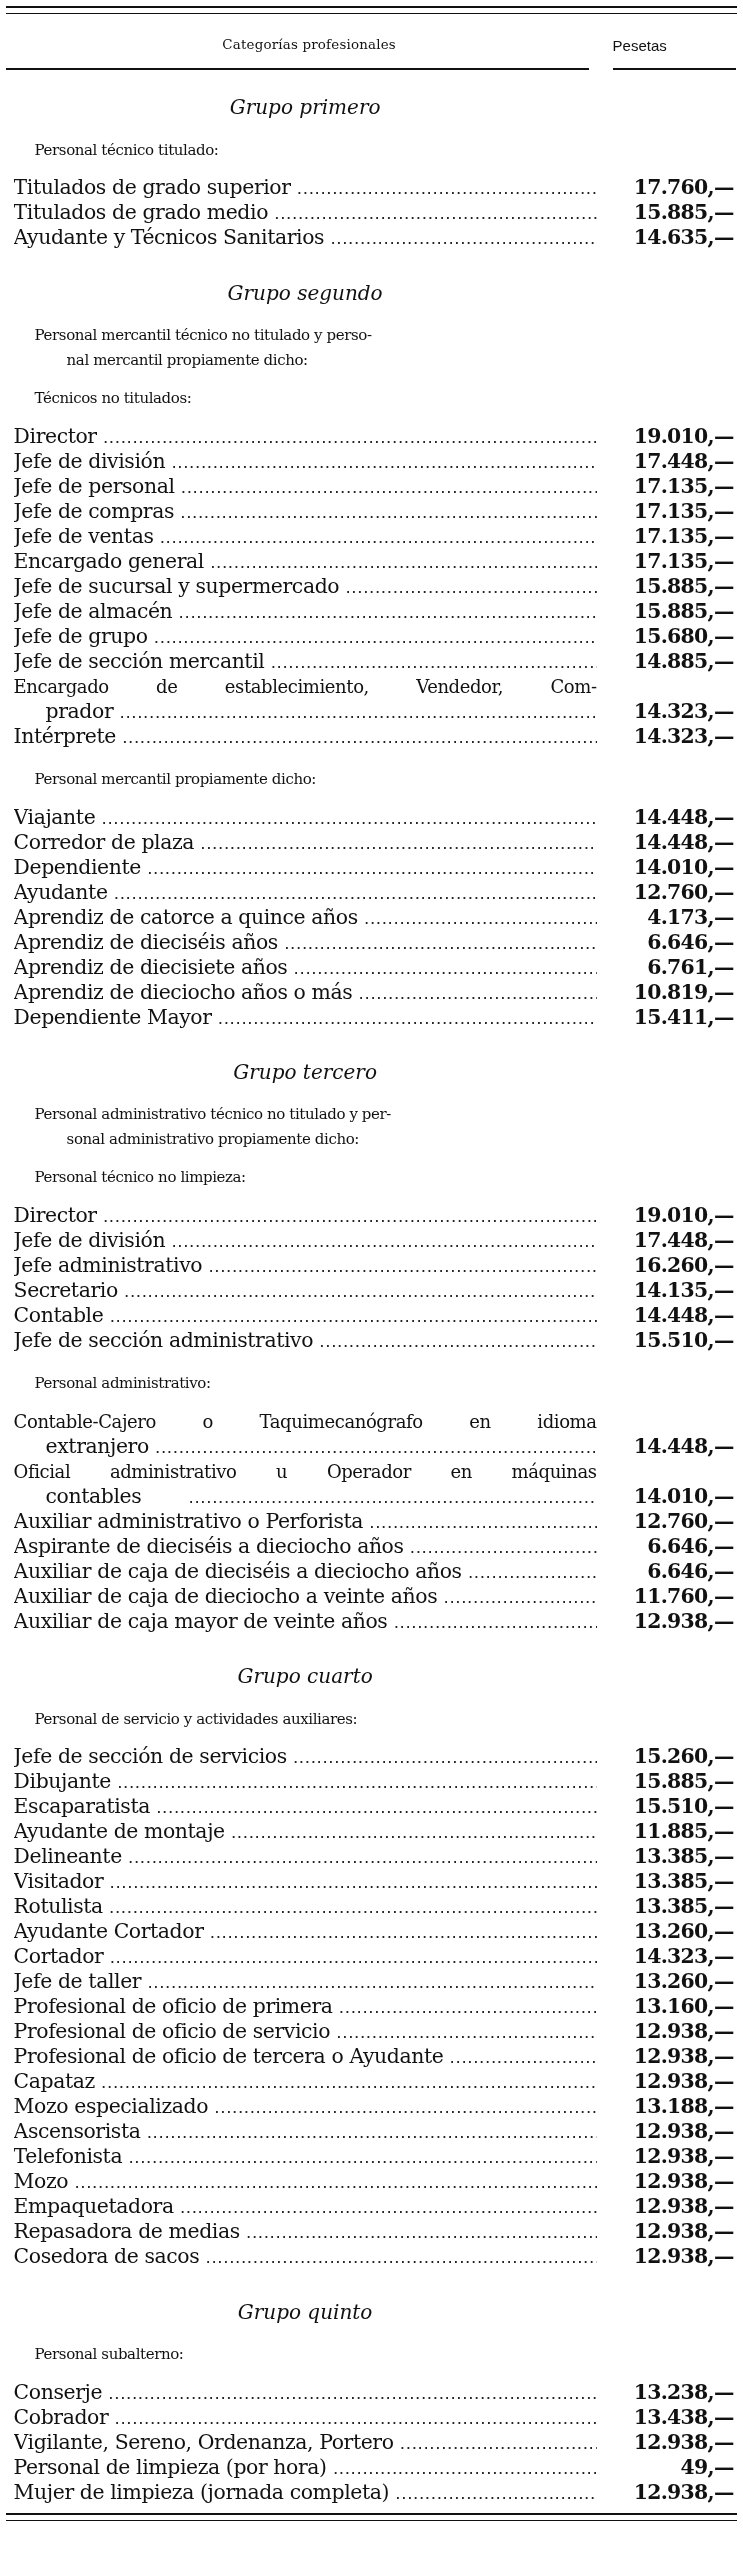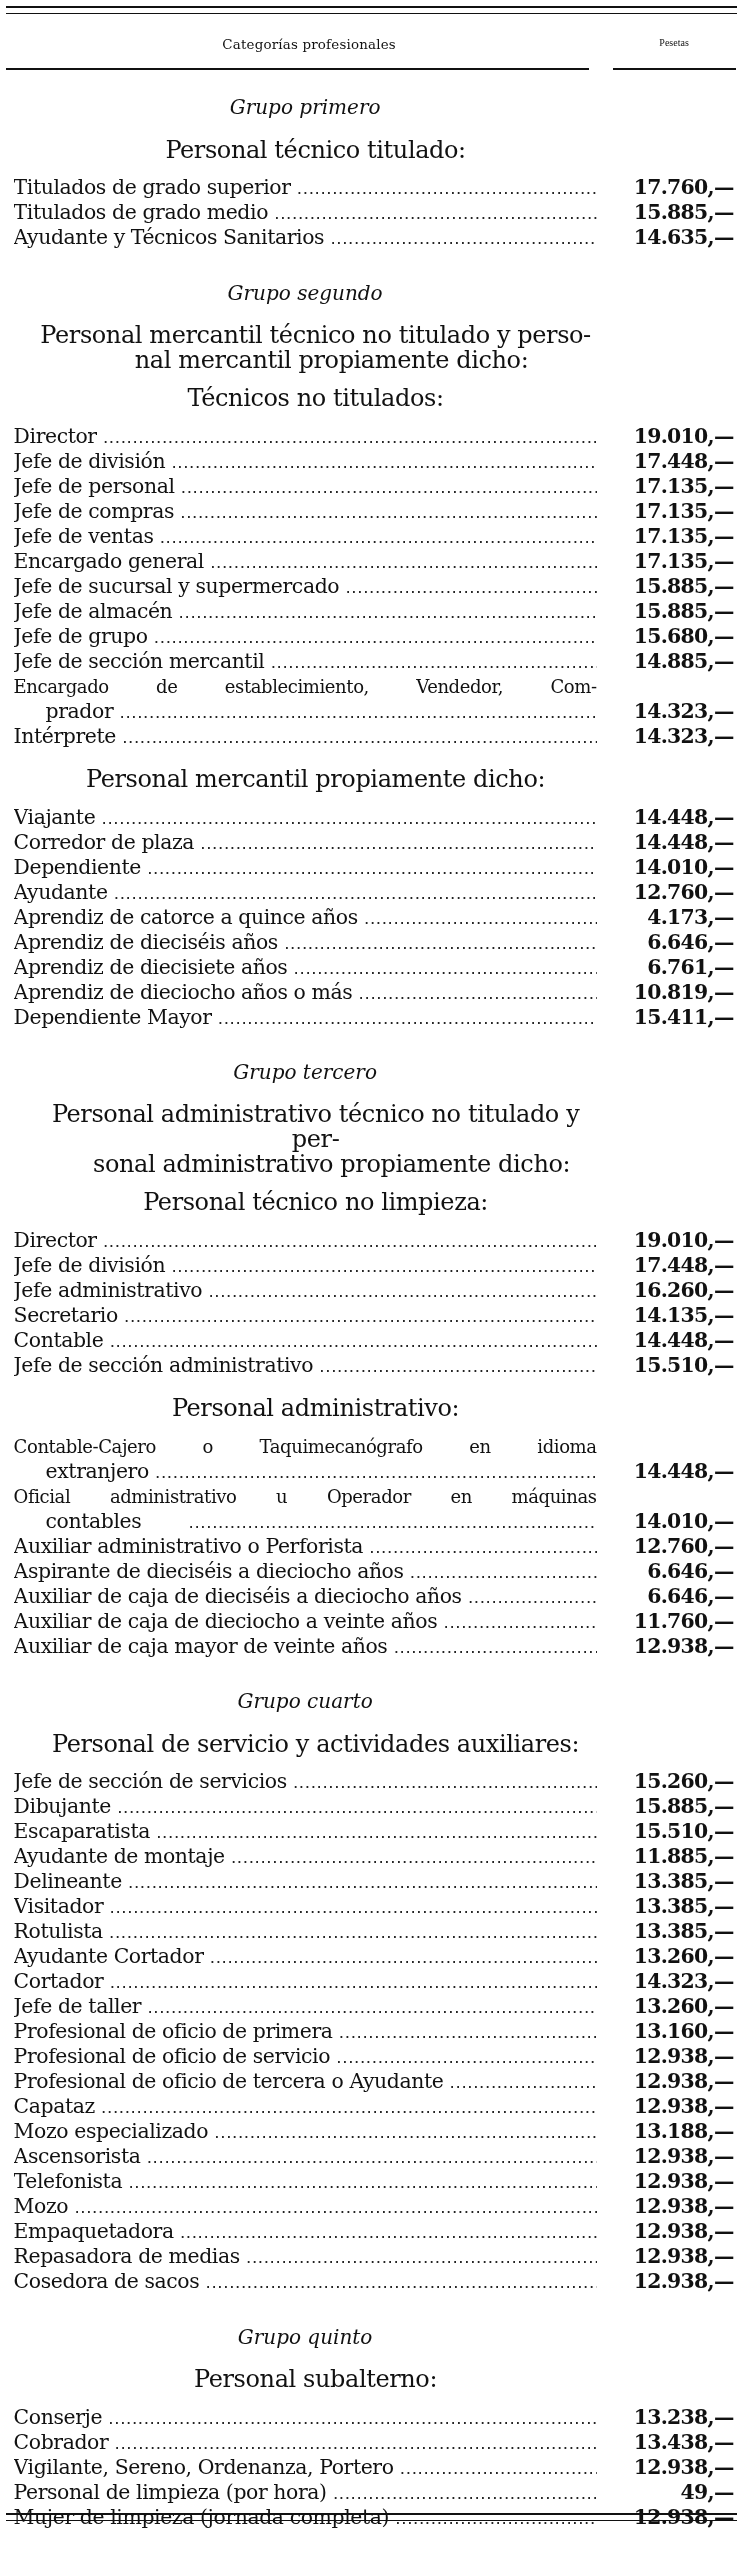--- a/index.html
+++ b/index.html
@@ -15,37 +15,36 @@
   .rule { position: absolute; left: 0; height: 2.1px; background: #111; }
   .top-rule-1 { top: 5.6px; width: 731px; }
   .top-rule-2 { top: 12.7px; width: 731px; height: 1.4px; }
   .hdr-rule-left { top: 68px; width: 583px; height: 2.1px; }
   .hdr-rule-right { top: 68px; left: 607px; width: 123px; height: 2.1px; }
   .hdr-cat {
     position: absolute; top: 37px; left: 12px; width: 583px; text-align: center;
     font-family: "DejaVu Serif", serif; font-size: 13.4px; letter-spacing: 0.2px;
   }
   .hdr-pes {
-    position: absolute; top: 37px; left: 607px; width: 123px; text-align: center;
-    font-family: Liberation Serif, serif; font-size: 10px;
+    position: absolute; top: 37px; left: 607px; width: 123px; 
+    font-family: Liberation Sans, sans-serif; font-size: 15px;
   }
   .body { position: absolute; left: 8px; top: 83px; width: 731px; }
   .group-title {
     height: 49px; line-height: 49px;
     width: 583px; text-align: center;
     font-style: italic; font-size: 20px;
     font-family: "DejaVu Serif", serif;
   }
   .subhead {
     padding-left: 21px; width: 562px;
-    font-size: 24px; line-height: 25px;
+    font-size: 15px; line-height: 25px;
     margin: 5.6px 0 12.7px 0;
     font-family: "DejaVu Serif", serif;
     letter-spacing: -0.4px;
-    text-align: center;
   }
   .subhead .cont { display: block; padding-left: 32px; }
   .rows { margin-bottom: 18.3px; }
   .row { display: flex; height: 25px; line-height: 25px; align-items: baseline; }
   .row .lbl {
     width: 583px; display: flex; align-items: baseline; overflow: hidden; white-space: nowrap;
     font-size: 20.4px; letter-spacing: -0.4px; font-family: "DejaVu Serif", serif;
   }
   .row .lbl .txt { flex: 0 0 auto; padding-right: 7px; }
   .row .lbl .dots {

